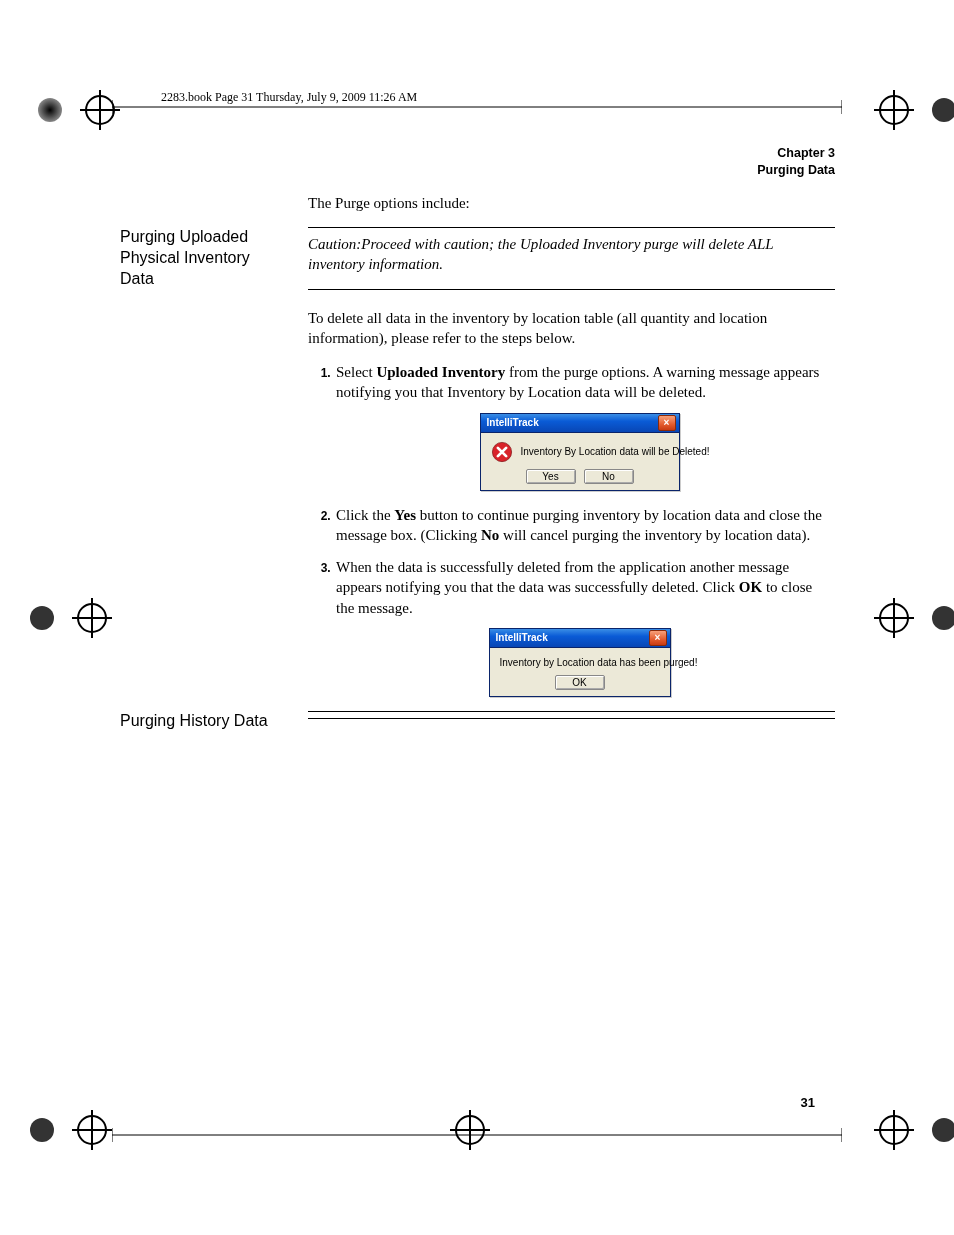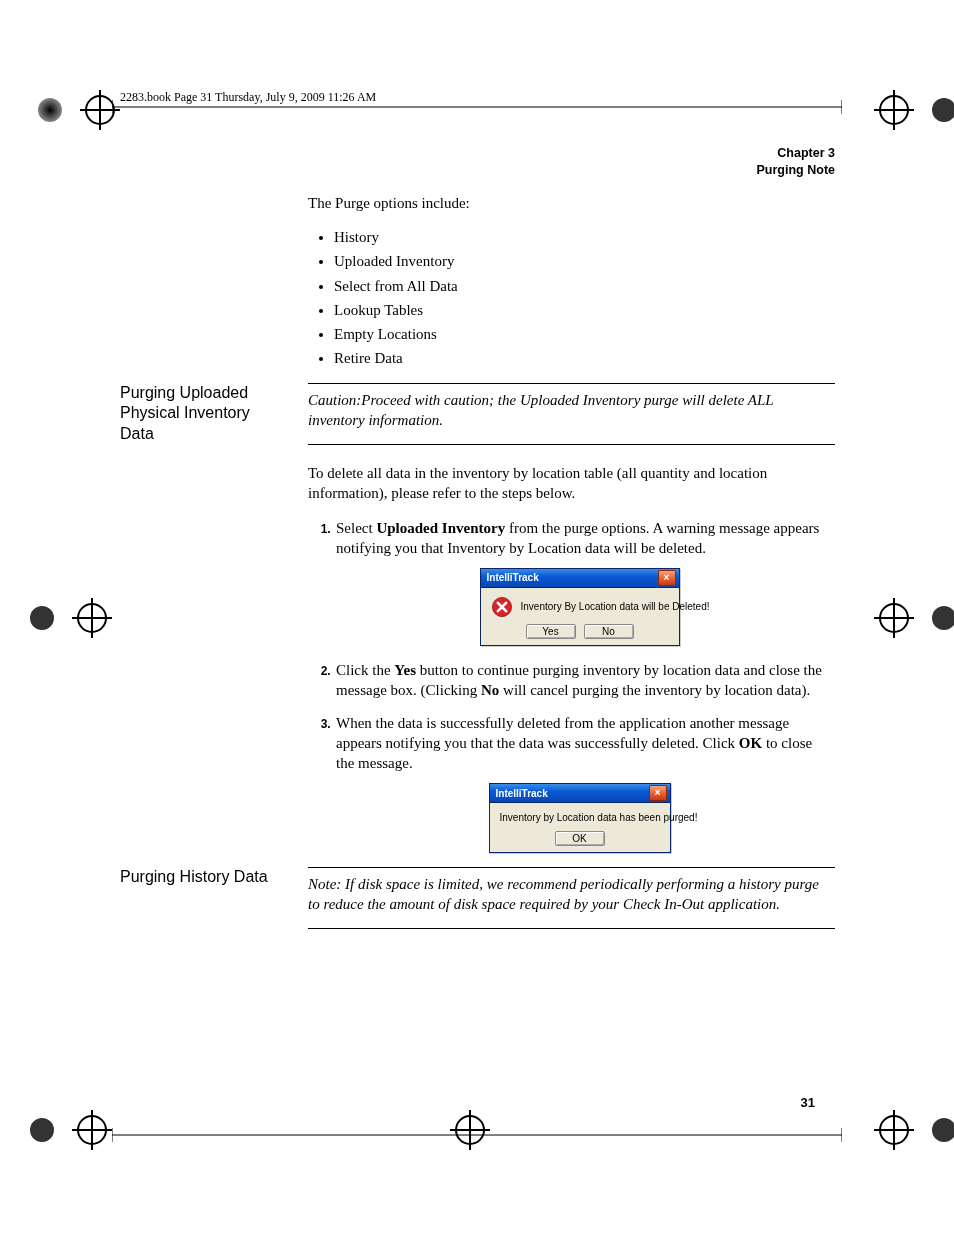--- a/index.html
+++ b/index.html
@@ -18,20 +18,21 @@
     position: absolute;
     left: 120px;
     top: 90px;
     width: 715px;
     height: 1020px;
   }
   .header-line {
     font-size: 12px;
     color: #000;
     margin-bottom: 40px;
+    margin-left: 41px;
   }
   .chapter-header {
     text-align: right;
     font-family: Arial, Helvetica, sans-serif;
     font-weight: bold;
     font-size: 12.5px;
     line-height: 1.35;
     margin-bottom: 14px;
     margin-top: 36px;
   }
@@ -230,35 +231,27 @@
   <line x1="0" y1="7" x2="730" y2="7" stroke="#000" stroke-width="1"></line>
   <line x1="0" y1="0" x2="0" y2="14" stroke="#000" stroke-width="1"></line>
   <line x1="730" y1="0" x2="730" y2="14" stroke="#000" stroke-width="1"></line>
 </svg>
 
 <div class="page">
   <div class="header-line">2283.book  Page 31  Thursday, July 9, 2009  11:26 AM</div>
 
   <div class="chapter-header">
     <div>Chapter 3</div>
-    <div>Purging Note</div>
+    <div>Purging Data</div>
   </div>
 
   <div class="content">
     <div></div>
     <div class="body-col">
       <p>The Purge options include:</p>
-      <ul class="options">
-        <li>History</li>
-        <li>Uploaded Inventory</li>
-        <li>Select from All Data</li>
-        <li>Lookup Tables</li>
-        <li>Empty Locations</li>
-        <li>Retire Data</li>
-      </ul>
     </div>
 
     <div class="sidebar">Purging Uploaded Physical Inventory Data</div>
     <div class="body-col">
       <div class="rule"></div>
       <p class="italic">Caution:Proceed with caution; the Uploaded Inventory purge will delete ALL inventory information.</p>
       <div class="rule-bottom"></div>
 
       <p>To delete all data in the inventory by location table (all quantity and location information), please refer to the steps below.</p>
 
@@ -310,19 +303,18 @@
               </div>
             </div>
           </div>
         </li>
       </ol>
     </div>
 
     <div class="sidebar">Purging History Data</div>
     <div class="body-col">
       <div class="rule"></div>
-      <p class="italic">Note:   If disk space is limited, we recommend periodically performing a history purge to reduce the amount of disk space required by your Check In-Out application.</p>
       <div class="rule-bottom"></div>
     </div>
   </div>
 
   <div class="page-num">31</div>
 </div>
 
 </body></html>

